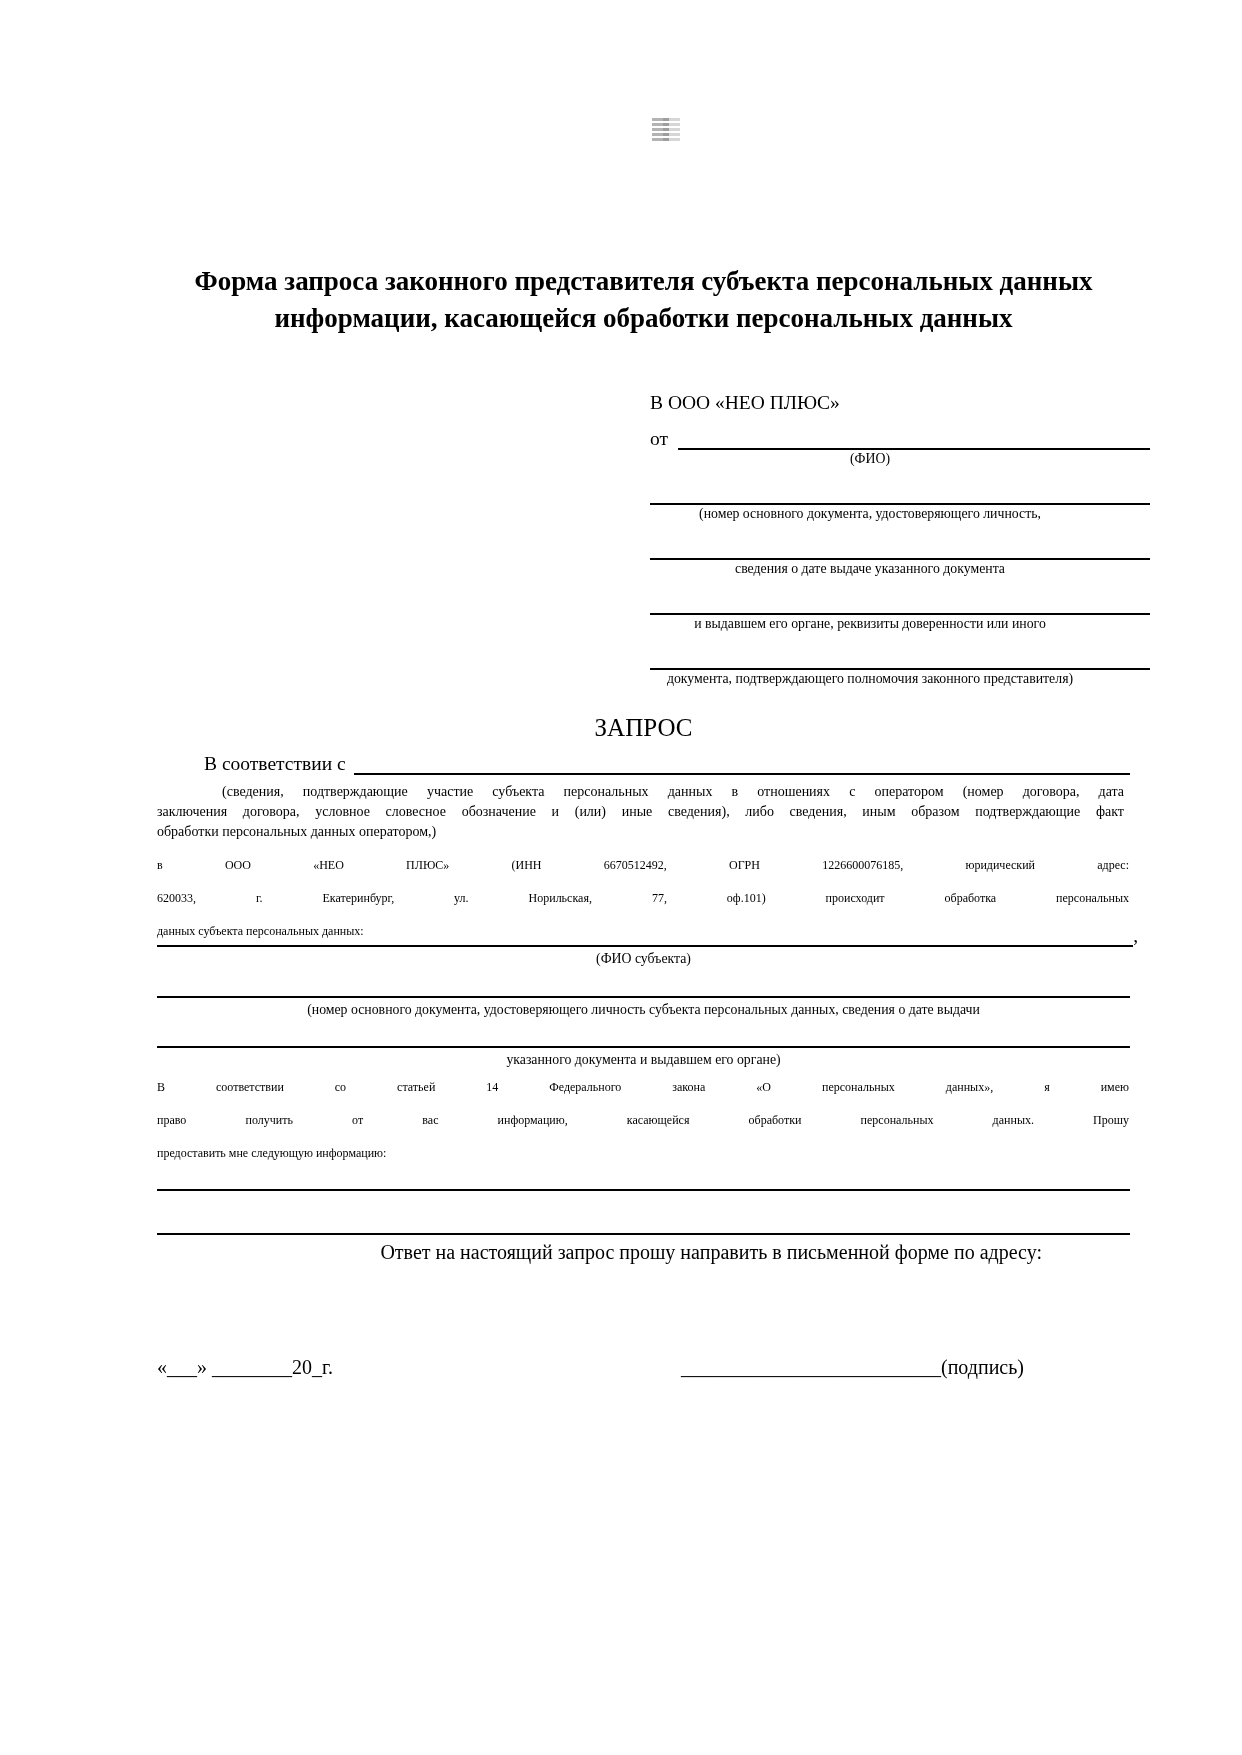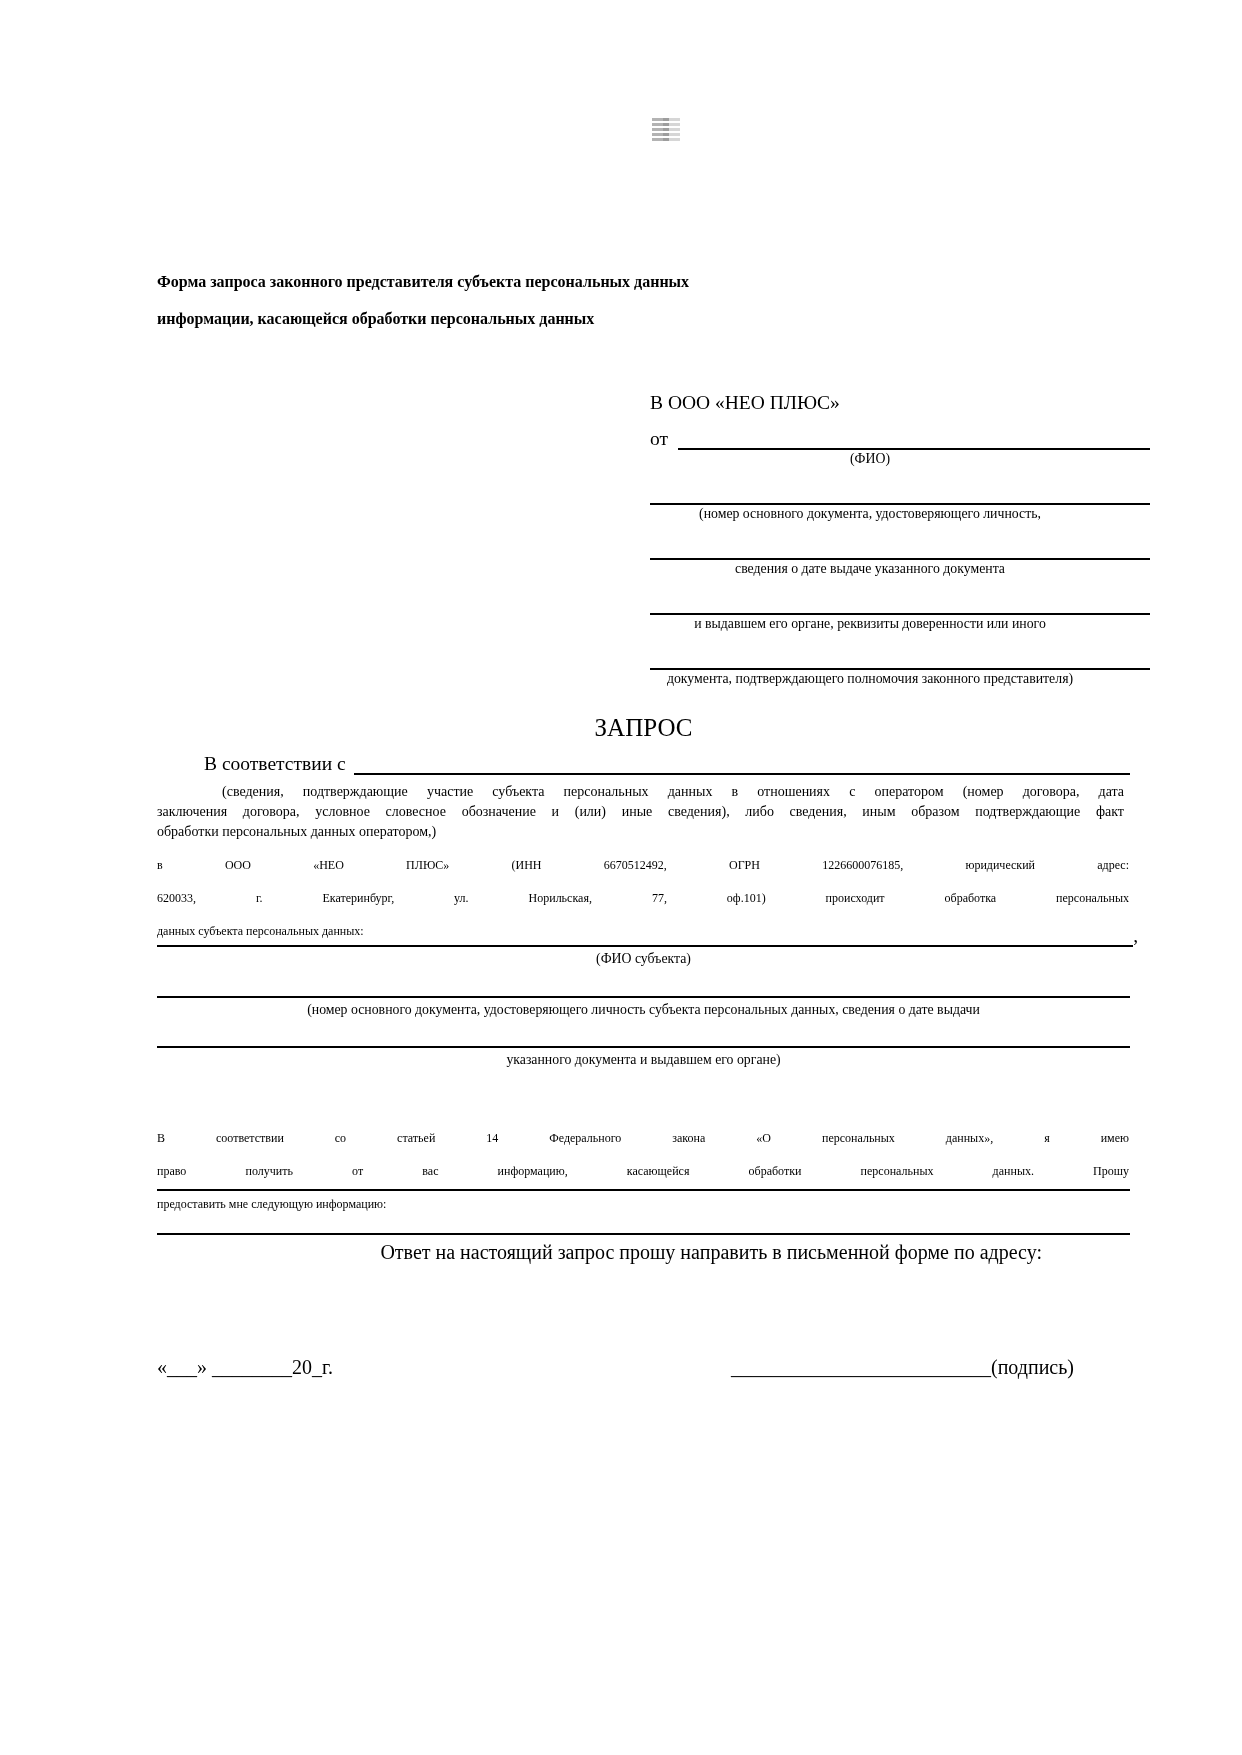--- a/index.html
+++ b/index.html
@@ -20,21 +20,21 @@
     -webkit-mask:repeating-linear-gradient(180deg,#000 0 3px,transparent 3px 5px);
             mask:repeating-linear-gradient(180deg,#000 0 3px,transparent 3px 5px);
     opacity:.75;
   }
   .hdr {
     position:absolute; left:822px; top:108px;
     font-size:17.5px; line-height:27px; white-space:nowrap;
   }
   .title {
     position:absolute; left:157px; right:112px; top:263px;
-    font-weight:bold; font-size:16px; line-height:37px;
+    text-align:center; font-weight:bold; font-size:27px; line-height:37px;
   }
   .addr { position:absolute; left:650px; top:392px; width:500px; font-size:19.5px; }
   .addr-to { height:32px; }
   .from-row { display:flex; align-items:flex-end; height:26px; }
   .from-row .pfx { padding-right:10px; }
   .fill { flex:1 1 auto; border-bottom:2px solid #000; }
   .cap {
     font-size:13.8px; line-height:17px; text-align:center; white-space:nowrap;
     width:560px; margin-left:-60px;
   }
@@ -44,40 +44,40 @@
   .intro-row { position:absolute; left:157px; right:112px; top:746px; display:flex; align-items:flex-end; height:29px; font-size:19.5px; }
   .intro-row .pfx { padding-left:47px; padding-right:8px; }
 
   .smallprint { position:absolute; left:157px; right:118px; top:782px; font-size:14px; line-height:20px; }
   .smallprint .jl { text-align:justify; text-align-last:justify; }
   .smallprint .ind { padding-left:65px; }
 
   .par { position:absolute; left:157px; right:113px; font-size:12px; line-height:33px; }
   .par .jl { text-align:justify; text-align-last:justify; }
   .op-par { top:849px; }
-  .law-par { top:1122px; }
+  .law-par { top:1071px; }
 
   .line-row { position:absolute; left:157px; right:112px; display:flex; align-items:flex-end; font-size:19.5px; }
   .subj-l1 { top:918px; height:29px; right:104px; }
   .wide-cap { position:absolute; left:157px; right:112px; text-align:center; font-size:13.8px; line-height:17px; white-space:nowrap; }
   .cap-fio-s { top:950px; }
   .subj-l2 { top:969px; height:29px; }
   .cap-num  { top:1001px; }
   .subj-l3 { top:1020px; height:28px; }
   .cap-org  { top:1051px; }
 
   .blank-a { top:1163px; height:28px; }
   .blank-b { top:1207px; height:28px; }
 
   .reply1 { position:absolute; left:157px; right:200px; top:1238px; font-size:20px; line-height:28px; text-align:right; }
   .reply2 { position:absolute; left:157px; right:212px; top:1264px; height:28px; display:flex; align-items:flex-end; font-size:20px; }
   .reply2 .sfx { white-space:nowrap; }
 
   .footer { position:absolute; left:157px; right:112px; top:1356px; display:flex; justify-content:space-between; font-size:20px; }
-  .sig-group { margin-right:56px; white-space:nowrap; }
+  .sig-group { margin-right:106px; white-space:nowrap; }
   .date-group { white-space:nowrap; }
 </style>
 </head>
 <body>
 
 <div class="page">
 
   <div class="glitch"></div>
 
 

